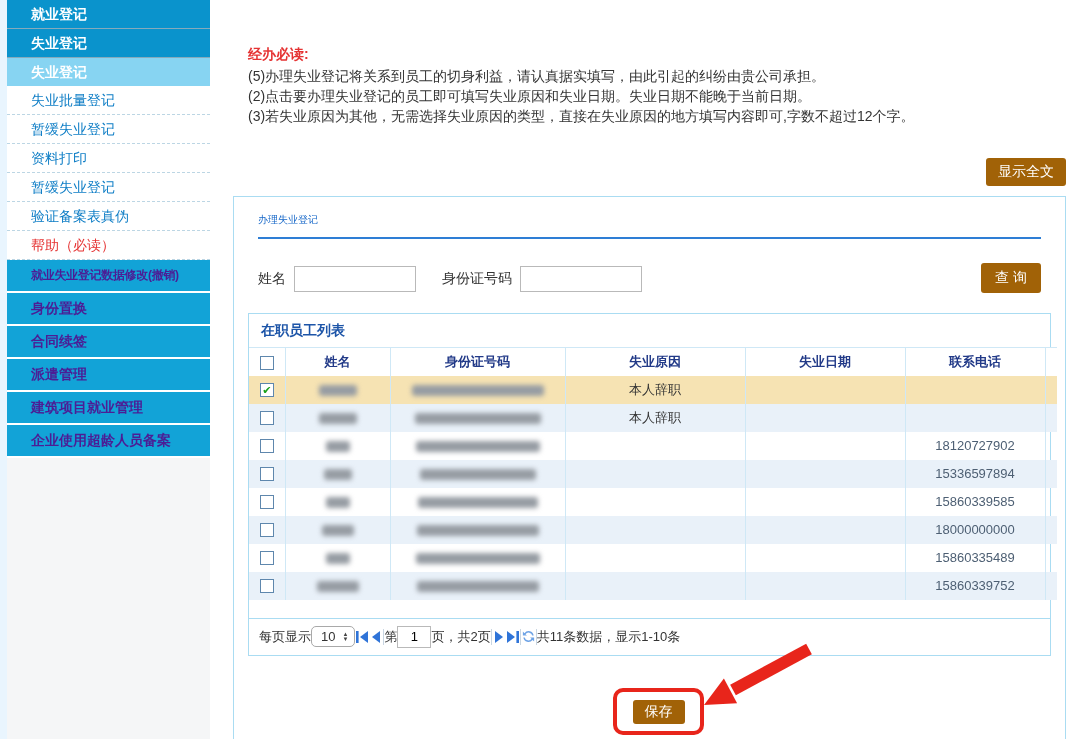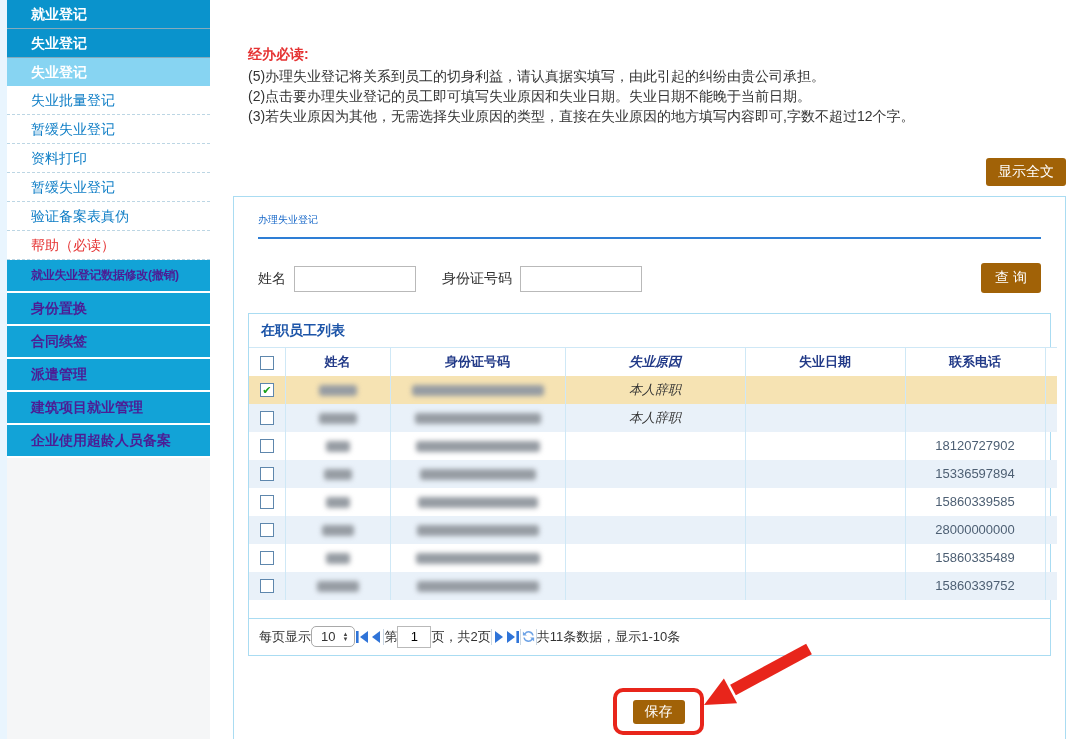--- a/index.html
+++ b/index.html
@@ -52,21 +52,21 @@
   .caption { padding:8px 12px 7px 12px; font-size:14px; font-weight:bold; color:#1d55a8; }
   table { width:100%; border-collapse:collapse; table-layout:fixed; }
   th, td { border-right:1px solid #cfe8f6; text-align:center; font-size:13px;
            height:28px; overflow:hidden; }
   th:last-child, td:last-child { border-right:none; }
   thead th { color:#223a88; font-weight:bold; border-top:1px solid #cfe8f6;
              background:#fff; }
   .c-check { width:36px; }
   .c-name  { width:105px; }
   .c-id    { width:175px; }
-  .c-reason{ width:180px;font-style:italic; }
+  .c-reason{ width:180px; }
   .c-date  { width:160px; }
   .c-phone { width:140px; }
   .c-tail  { width:12px; }
   tbody tr:nth-child(even) { background:#e9f1f9; }
   tbody tr.sel { background:#f6e3b3; }
   tbody td { color:#333; }
   td.phone { color:#4d5f73; }
   .cb { display:inline-block; width:14px; height:14px; border:1px solid #5e87ad;
         background:#fff; line-height:13px; font-size:11px; font-weight:bold;
         color:#18a018; text-align:center; vertical-align:middle; cursor:pointer; }
@@ -202,21 +202,21 @@
               <td class="c-date"></td>
               <td class="c-phone phone">15860339585</td>
               <td class="c-tail"></td>
             </tr>
             <tr>
               <td class="c-check"><span class="cb"></span></td>
               <td class="c-name"><span class="mask" style="width: 32px;"></span></td>
               <td class="c-id"><span class="mask" style="width: 122px;"></span></td>
               <td class="c-reason"></td>
               <td class="c-date"></td>
-              <td class="c-phone phone">28000000000</td>
+              <td class="c-phone phone">18000000000</td>
               <td class="c-tail"></td>
             </tr>
             <tr>
               <td class="c-check"><span class="cb"></span></td>
               <td class="c-name"><span class="mask" style="width: 24px;"></span></td>
               <td class="c-id"><span class="mask" style="width: 124px;"></span></td>
               <td class="c-reason"></td>
               <td class="c-date"></td>
               <td class="c-phone phone">15860335489</td>
               <td class="c-tail"></td>

